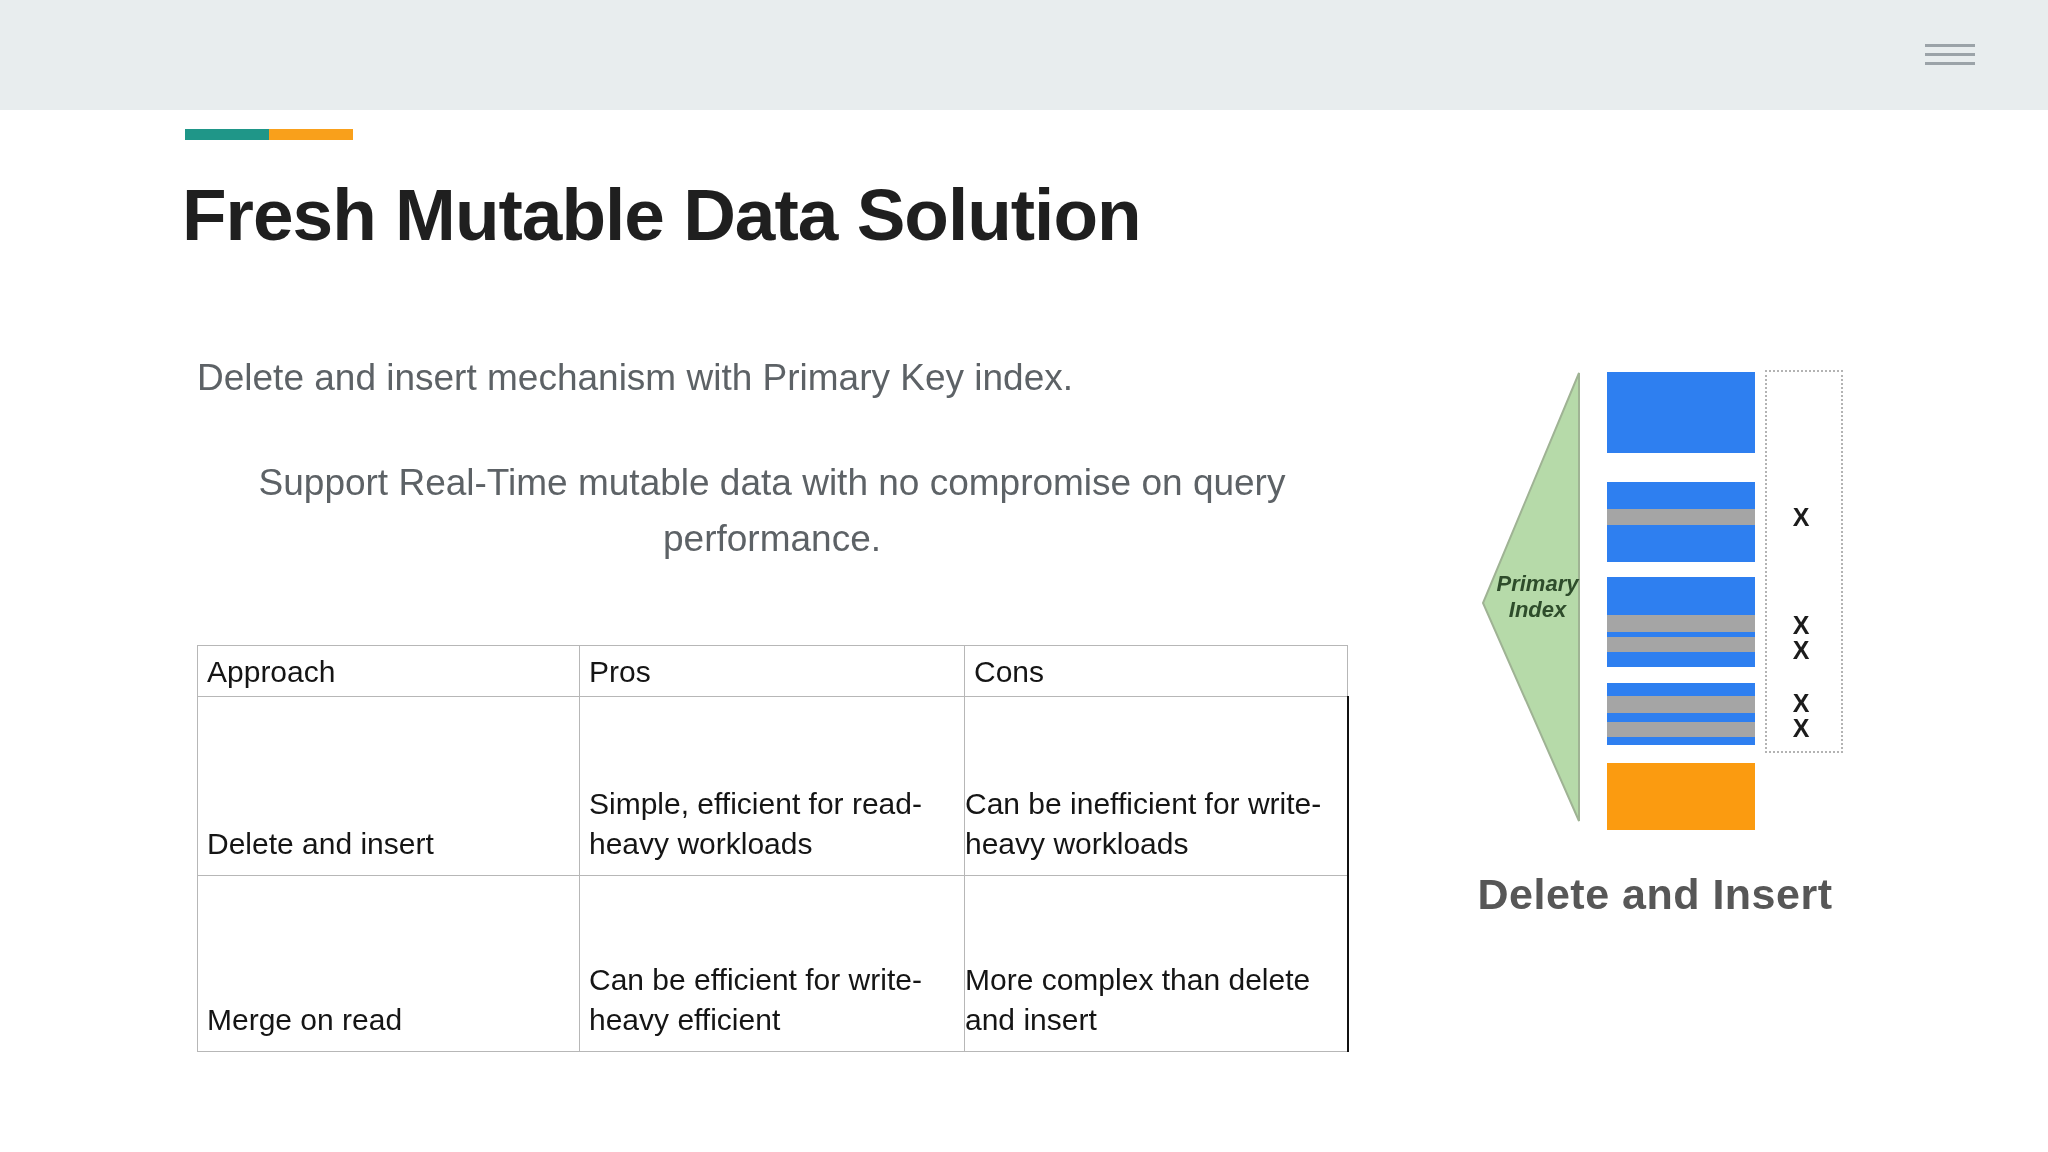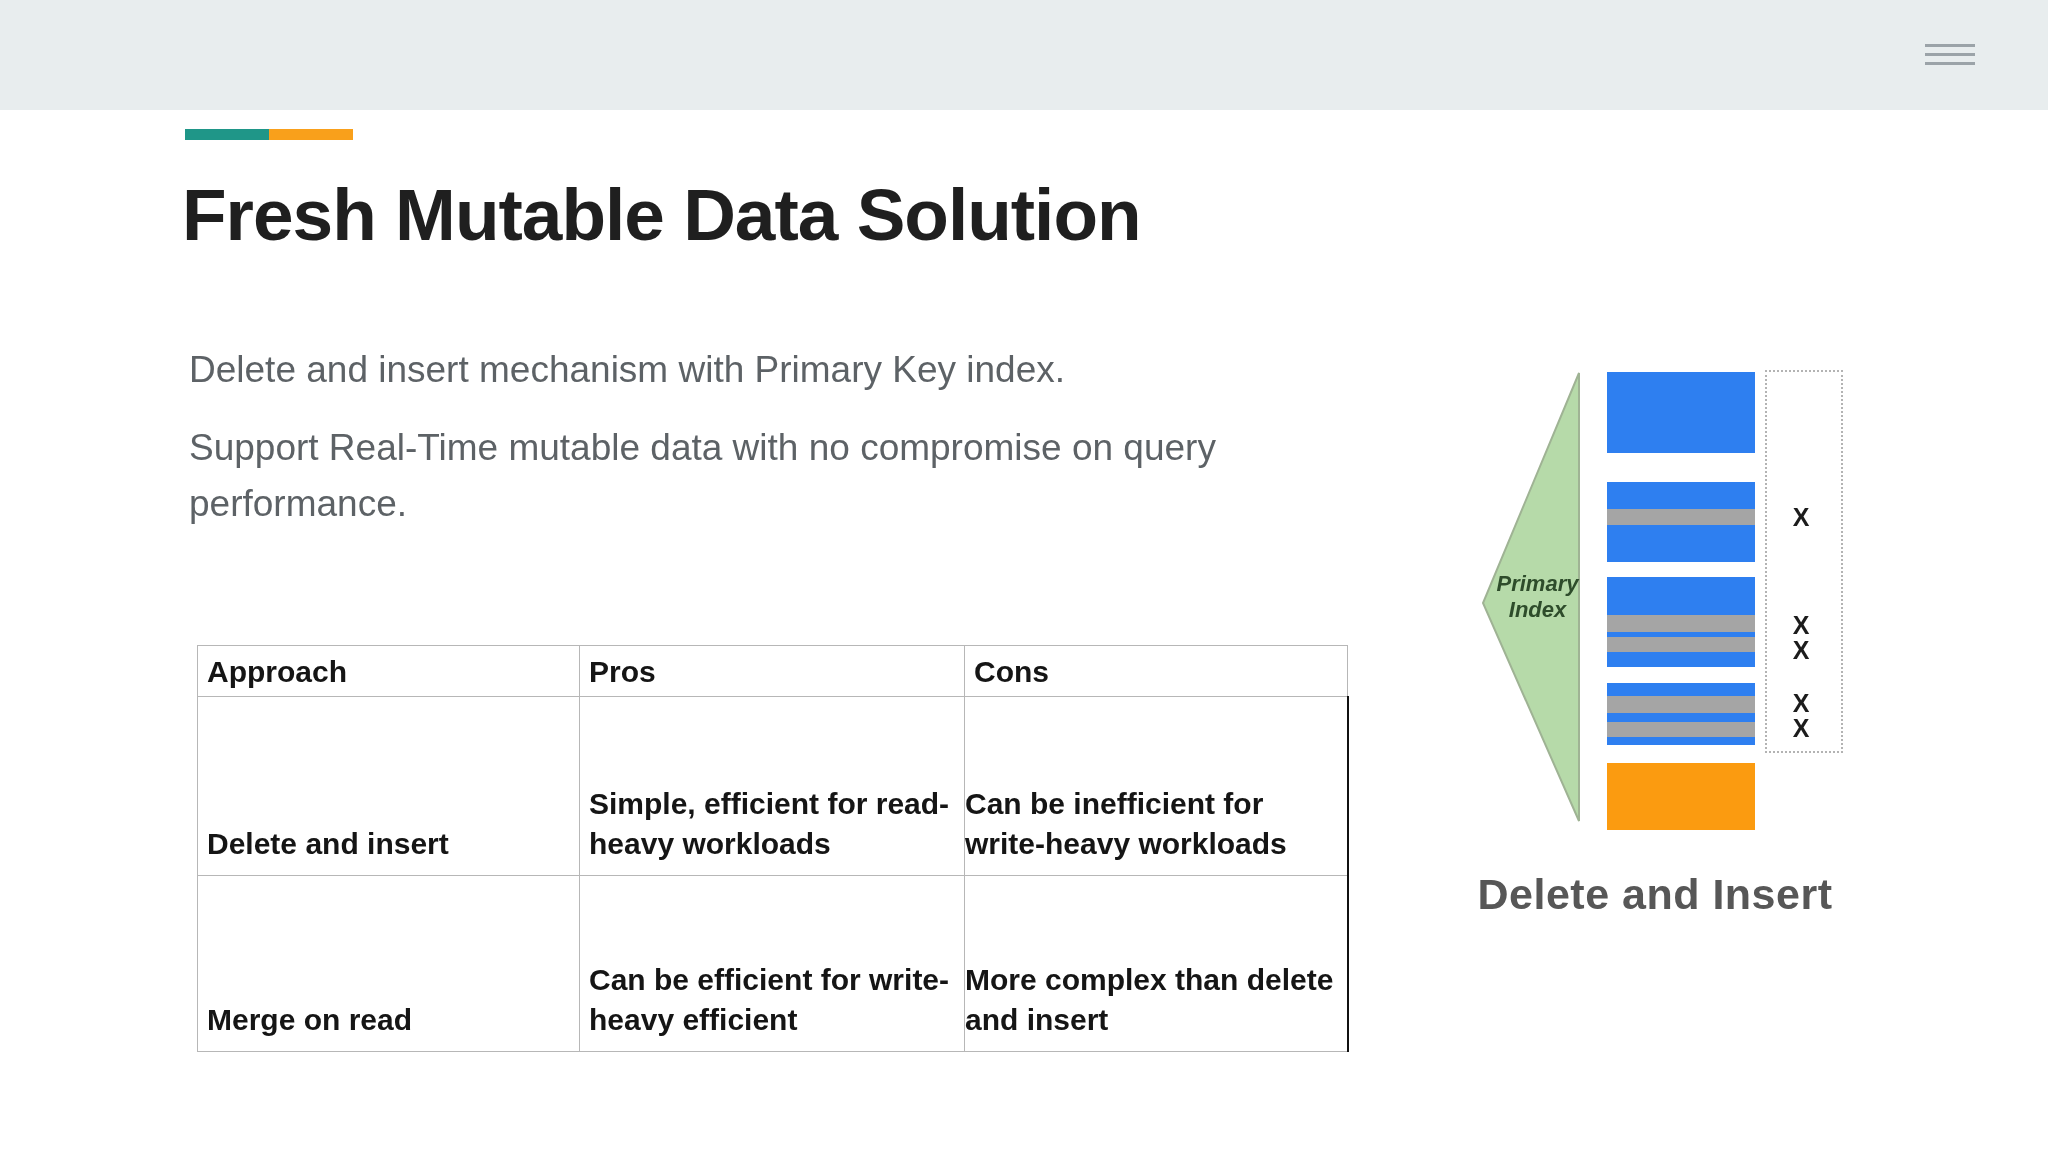--- a/index.html
+++ b/index.html
@@ -16,32 +16,32 @@
   
   .accent{position:absolute;left:185px;top:129px;width:168px;height:11px;display:flex;}
   .accent .teal{width:84px;height:11px;background:#1f9688;}
   .accent .orange{width:84px;height:11px;background:#f9a01b;}
 
   
   .title{
     position:absolute;left:182px;top:173px;margin:0;
     font-size:73px;font-weight:700;color:#1f1f1f;letter-spacing:-1px;line-height:1.15;
   }
-  .para{position:absolute;left:185px;margin:4px;font-size:37px;color:#5d6266;line-height:56px;}
+  .para{position:absolute;left:185px;margin:12px;font-size:37px;color:#5d6266;line-height:56px;}
   .p1{top:338px;width:1200px;}
-  .p2{top:416px;width:1150px;}
+  .p2{top:443px;width:1150px;text-align:center;}
 
   
   table.cmp{
     position:absolute;left:197px;top:645px;width:1150px;
     border-collapse:collapse;table-layout:fixed;
     font-size:30px;color:#151515;
   }
   table.cmp col.c1{width:382px;} table.cmp col.c2{width:385px;} table.cmp col.c3{width:383px;}
-  table.cmp th, table.cmp td{border:1px solid #b7b7b7;font-weight:700;text-align:left;}
+  table.cmp th, table.cmp td{border:1px solid #b7b7b7;font-weight:400;text-align:left;}
   table.cmp thead th{height:48px;vertical-align:middle;padding:2px 6px 0 9px;}
   table.cmp tbody td{vertical-align:bottom;padding:6px 6px 11px 9px;line-height:40px;}
   table.cmp tbody tr.r1 td{height:161px;}
   table.cmp tbody tr.r2 td{height:158px;}
   table.cmp tbody td.cons{padding-left:0;}
   table.cmp tbody td:last-child{border-right:2px solid #111111;}
 
   
   .diagram{position:absolute;left:1435px;top:360px;width:425px;height:600px;}
   .tri-svg{position:absolute;left:0;top:0;}

